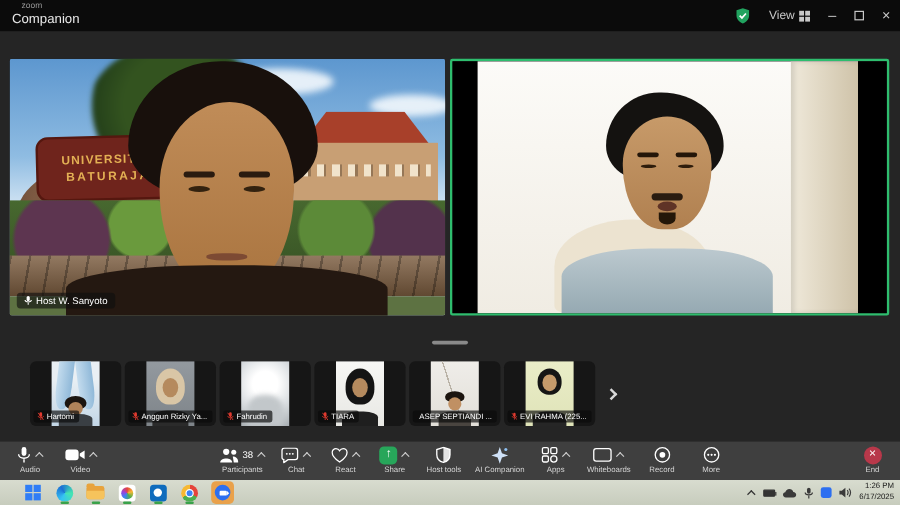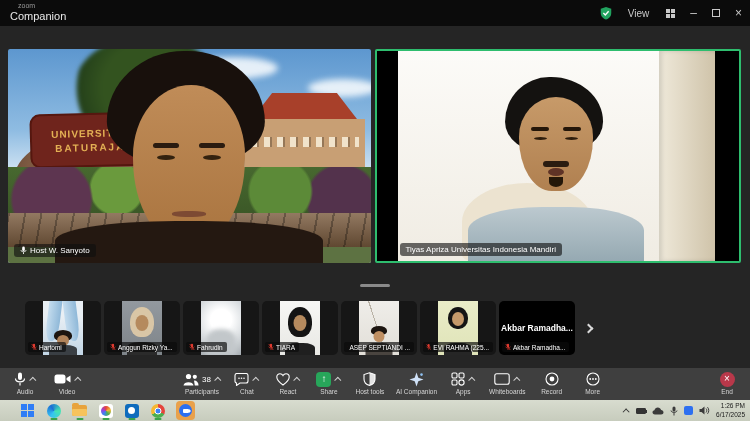--- a/index.html
+++ b/index.html
@@ -7,21 +7,21 @@
               font-family:"Liberation Sans", sans-serif; }
   .app { position:relative; width:750px; height:421px; background:#252525; overflow:hidden; }
 
   
   .titlebar { position:absolute; top:0; left:0; right:0; height:26px; background:#0b0b0b; z-index:30; }
   .brand { position:absolute; left:10px; top:2px; line-height:1; }
   .brand-small { font-size:7px; color:#9a9a9a; display:block; margin-left:8px; }
   .brand-title { font-size:11px; color:#e8e8e8; display:block; margin-top:2px; }
   .tb-right { position:absolute; right:8px; top:0; height:26px; display:flex; align-items:center; gap:15px; }
   .shield { width:14px; height:14px; }
-  .view-btn { display:flex; align-items:center; gap:17px; color:#c9c9c9; font-size:10px; }
+  .view-btn { display:flex; align-items:center; gap:4px; color:#c9c9c9; font-size:10px; }
   .view-grid { display:grid; grid-template-columns:4px 4px; grid-gap:1px; }
   .view-grid span { width:4px; height:4px; background:#c9c9c9; }
   .winctl { color:#c9c9c9; font-size:12px; line-height:1; }
   .maxbox { width:8px; height:8px; border:1px solid #c9c9c9; display:inline-block; }
 
   
   .videos { position:absolute; top:49px; left:8px; right:9px; height:214px; display:flex; gap:4px; }
   .vtile { position:relative; flex:1; overflow:hidden; border-radius:2px; background:#111; }
   .vtile.speaking { border:2px solid #2ebd6e; }
 
@@ -269,23 +269,20 @@
               <span class="sr-brow br"></span>
             <span class="sr-eye el"></span>
               <span class="sr-eye er"></span>
             <span class="sr-stache"></span>
               <span class="sr-mouth"></span>
               <span class="sr-goatee"></span>
           </div>
           <div class="sr-shirt"></div>
         </div>
       </div>
-      <div class="nametag right-tag">
-        <span>Tiyas Apriza Universitas Indonesia Mandiri</span>
-      </div>
     </div>
   </div>
 
   <div class="strip-handle"></div>
 
   <div class="filmstrip">
 
     <div class="thumb t-hartomi">
       <div class="mini-video">
         <div class="curtain cl"></div>
@@ -385,32 +382,20 @@
           <rect x="2.5" y="0.5" width="3" height="5" rx="1.5" fill="#e03a2f"></rect>
           <path d="M1 4.5 C1 7 7 7 7 4.5" stroke="#e03a2f" stroke-width="1" fill="none"></path>
           <line x1="4" y1="7" x2="4" y2="9" stroke="#e03a2f" stroke-width="1"></line>
           <line x1="1" y1="1" x2="7" y2="9" stroke="#e03a2f" stroke-width="1"></line>
         </svg>
         <span>EVI RAHMA (225...</span>
       </div>
     </div>
 
 
-    <div class="thumb cam-off">
-      <span class="off-name">Akbar Ramadha...</span>
-      <div class="thumb-label">
-        <svg width="6" height="8" viewBox="0 0 8 10">
-          <rect x="2.5" y="0.5" width="3" height="5" rx="1.5" fill="#e03a2f"></rect>
-          <path d="M1 4.5 C1 7 7 7 7 4.5" stroke="#e03a2f" stroke-width="1" fill="none"></path>
-          <line x1="4" y1="7" x2="4" y2="9" stroke="#e03a2f" stroke-width="1"></line>
-          <line x1="1" y1="1" x2="7" y2="9" stroke="#e03a2f" stroke-width="1"></line>
-        </svg>
-        <span>Akbar Ramadha...</span>
-      </div>
-    </div>
 
 
     <div class="strip-next">
       <span class="caret-right"></span>
     </div>
   </div>
 
   <div class="toolbar">
 
     <div class="tb-group-left">

